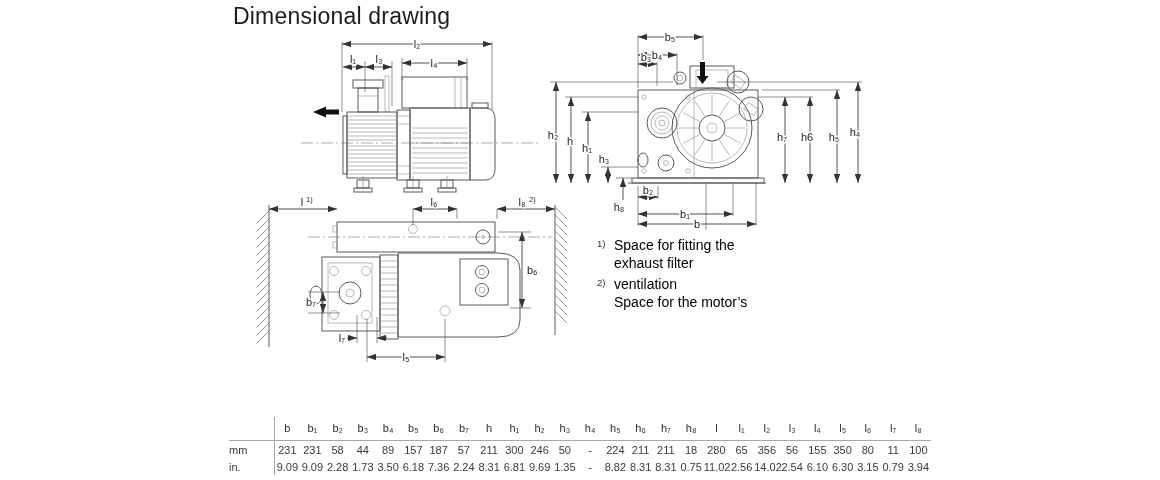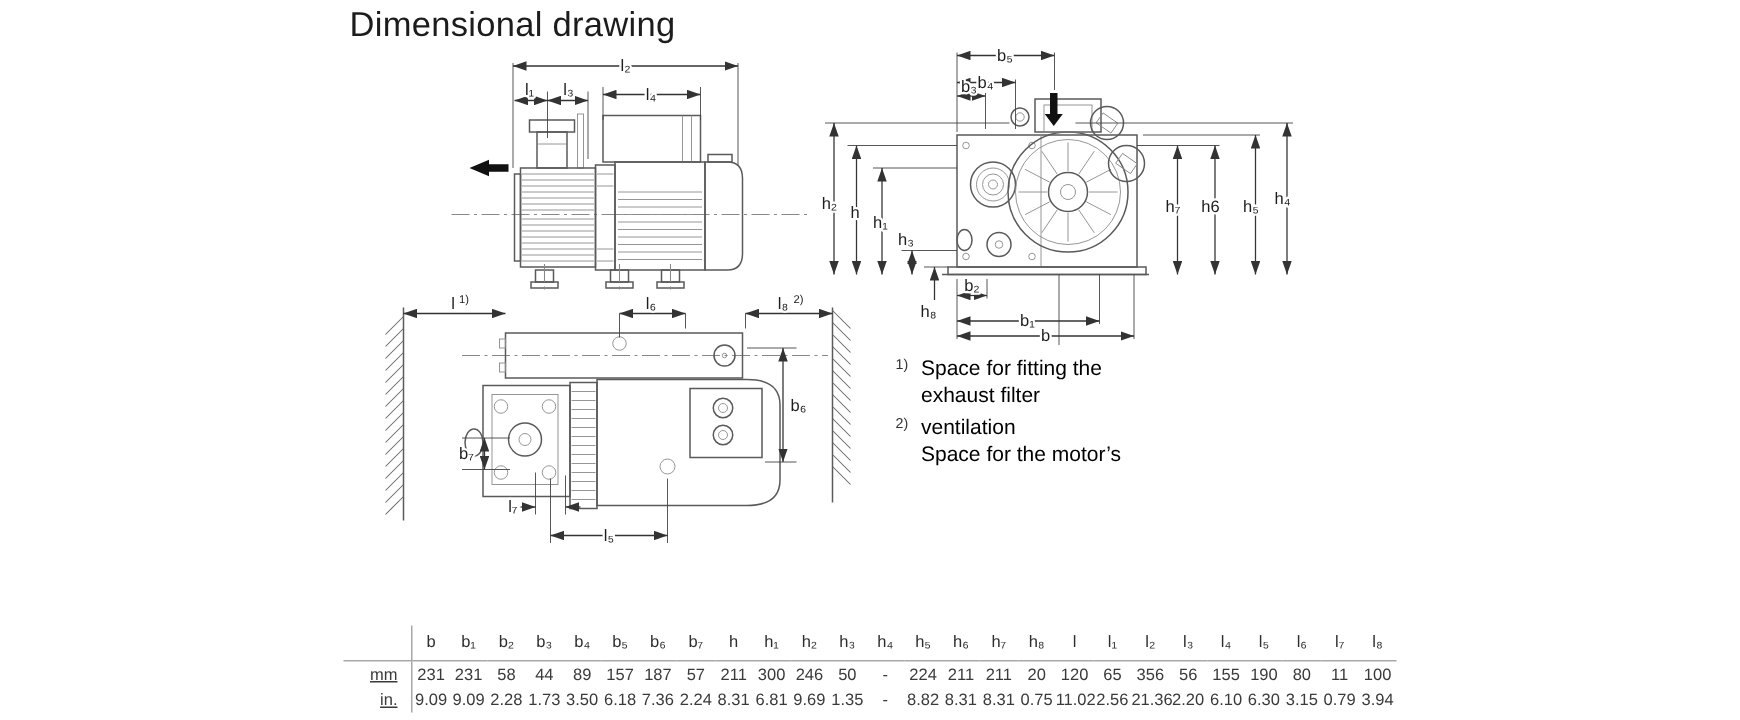--- a/index.html
+++ b/index.html
@@ -24,22 +24,22 @@
   .fn{display:flex;margin-bottom:4px;}
   .fn-marker{font-size:9.5px;width:17px;flex:0 0 17px;padding-top:1px;color:#333;}
   .fn-line{display:block;font-size:14px;line-height:17.5px;color:#000000;}
   
   #dim-table{position:absolute;left:229px;top:417px;width:702px;border-collapse:collapse;
              table-layout:fixed;}
   #dim-table th,#dim-table td{font-weight:normal;font-size:11px;color:#3a3a3a;
              text-align:center;padding:0;height:17px;white-space:nowrap;overflow:visible;}
   #dim-table thead th{color:#2e2e2e;border-bottom:1px solid #a8a8a8;height:21px;
              vertical-align:middle;padding-bottom:2px;}
-  #dim-table .unit,#dim-table .corner{width:36px;text-align:right;padding-right:9px;
-             border-right:1px solid #a8a8a8;text-decoration:underline;}
+  #dim-table .unit,#dim-table .corner{width:36px;text-align:left;padding-right:9px;
+             border-right:1px solid #a8a8a8;}
 </style>
 </head>
 <body>
 
 <div id="canvas">
 
   <div id="page-title">Dimensional drawing</div>
 
   <svg width="0" height="0" style="position:absolute">
     <defs>
@@ -425,27 +425,27 @@
           <td>187</td>
           <td>57</td>
           <td>211</td>
           <td>300</td>
           <td>246</td>
           <td>50</td>
           <td>-</td>
           <td>224</td>
           <td>211</td>
           <td>211</td>
-          <td>20</td>
-          <td>120</td>
+          <td>18</td>
+          <td>280</td>
           <td>65</td>
           <td>356</td>
           <td>56</td>
           <td>155</td>
-          <td>190</td>
+          <td>350</td>
           <td>80</td>
           <td>11</td>
           <td>100</td>
         </tr>
         <tr>
           <td class="unit">in.</td>
           <td>9.09</td>
           <td>9.09</td>
           <td>2.28</td>
           <td>1.73</td>
@@ -457,22 +457,22 @@
           <td>6.81</td>
           <td>9.69</td>
           <td>1.35</td>
           <td>-</td>
           <td>8.82</td>
           <td>8.31</td>
           <td>8.31</td>
           <td>0.75</td>
           <td>11.02</td>
           <td>2.56</td>
-          <td>21.36</td>
-          <td>2.20</td>
+          <td>14.02</td>
+          <td>2.54</td>
           <td>6.10</td>
           <td>6.30</td>
           <td>3.15</td>
           <td>0.79</td>
           <td>3.94</td>
         </tr>
       </tbody>
   </table>
 
 </div>

